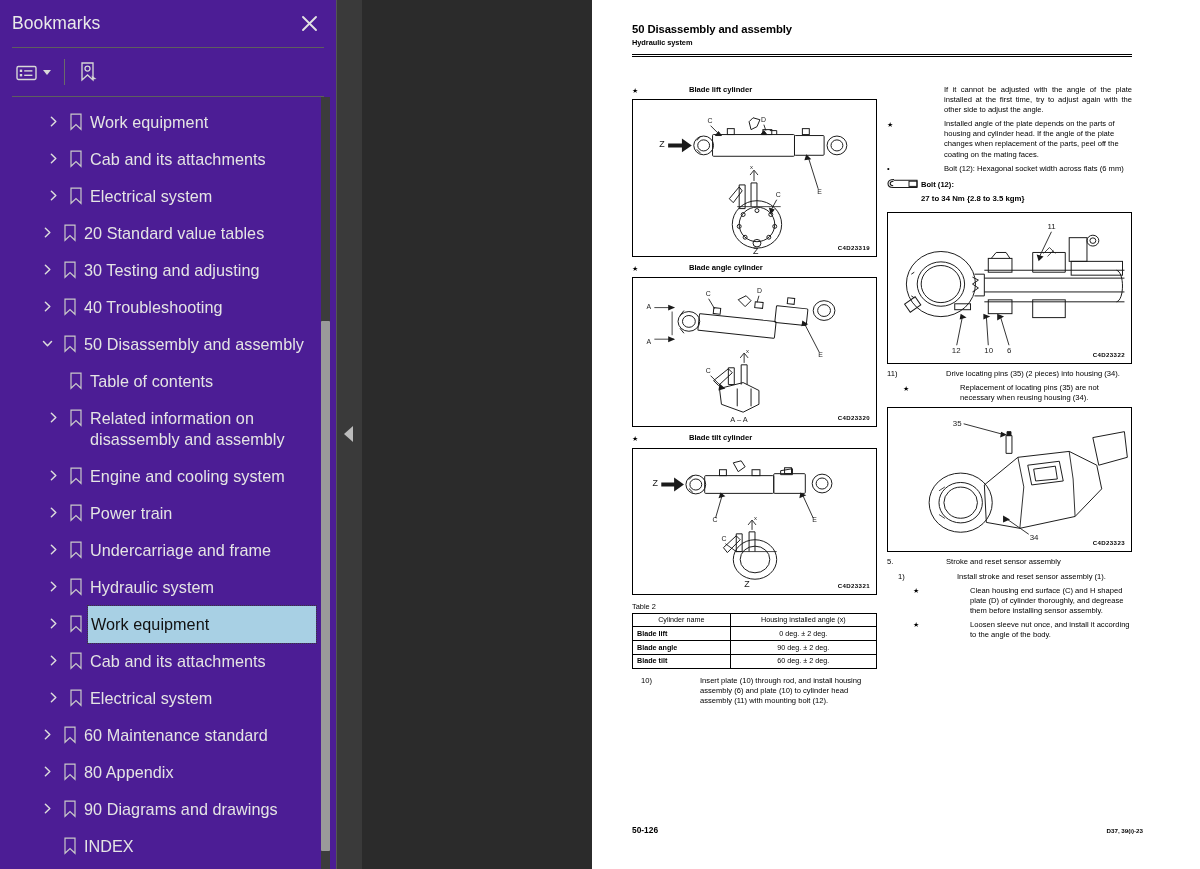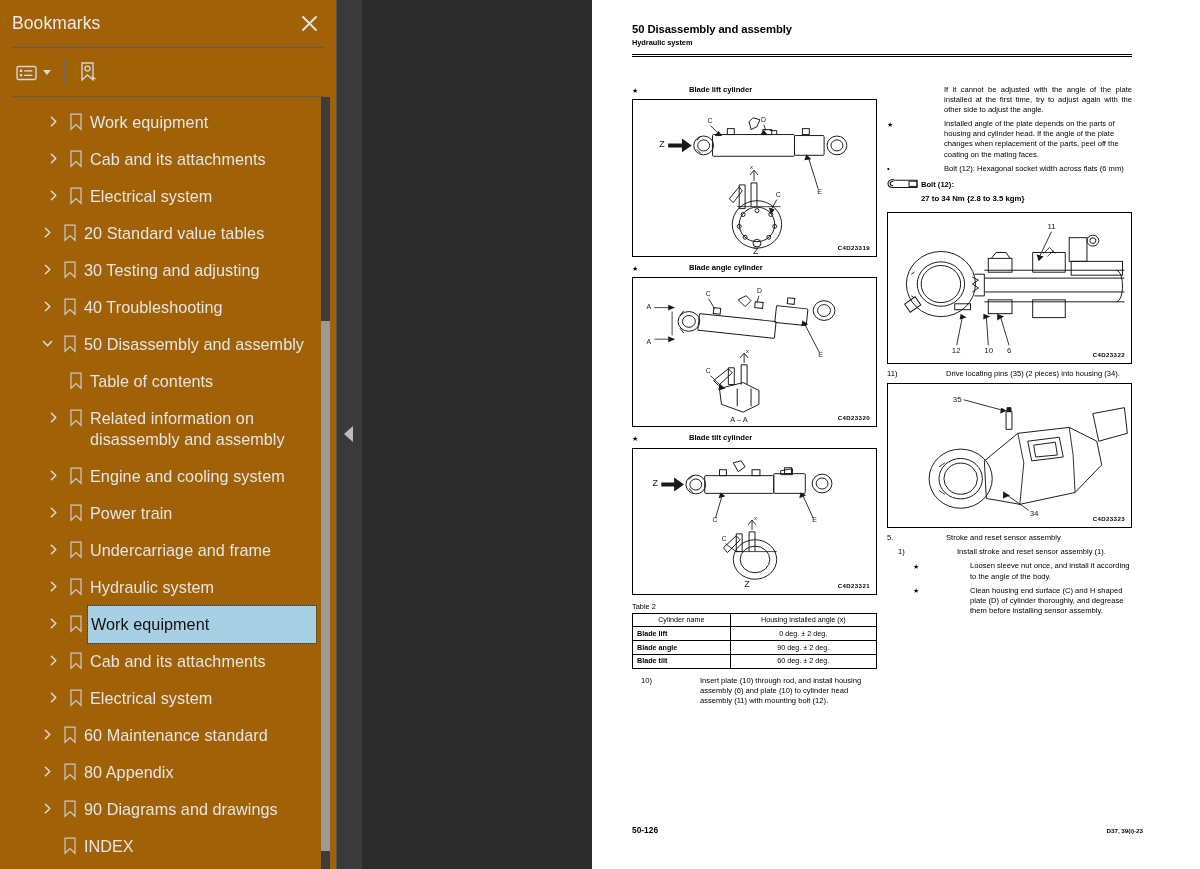--- a/index.html
+++ b/index.html
@@ -8,21 +8,21 @@
     width: 1200px; height: 869px;
     overflow: hidden;
     font-family: "Liberation Sans", sans-serif;
     background: #2b2b2b;
   }
   #app { position: relative; width: 1200px; height: 869px; display: flex; }
 
   
   #sidebar {
     width: 336px; height: 869px;
-    background: #a16207;
+    background: #4c1d95;
     color: #e6e6e6;
     position: relative;
     display: flex; flex-direction: column;
     flex: 0 0 336px;
   }
   #sb-header {
     height: 47px;
     display: flex; align-items: center;
     padding: 0 14px 0 12px;
     position: relative;
@@ -795,20 +795,24 @@
               <rect x="66" y="92" width="16" height="6"></rect>
             </g>
           </svg>
           <div class="figid">C4D23322</div>
         </div>
 
         <div class="star-item" style="margin-top:5px">
           <div class="num-g">11)</div>
           <div class="txt">Drive locating pins (35) (2 pieces) into housing (34).</div>
         </div>
+        <div class="star-item" style="margin-left:16px">
+          <div class="star-g">★</div>
+          <div class="txt">Replacement of locating pins (35) are not necessary when reusing housing (34).</div>
+        </div>
 
         <div class="figbox" style="height:145px; margin-top:4px">
           <svg class="fig-svg" viewBox="0 0 243 145">
             <g stroke="#1a1a1a" fill="none" stroke-width="1">
               <ellipse cx="72" cy="96" rx="32" ry="30"></ellipse>
               <ellipse cx="72" cy="96" rx="22" ry="20.5"></ellipse>
               <ellipse cx="72" cy="96" rx="17" ry="15.8"></ellipse>
               <path d="M96 78 L130 50 L182 44 L210 58 L215 82 L188 110 L132 122 L98 116 Z"></path>
               <path d="M130 50 L136 80 L132 122" stroke-width=".9"></path>
               <path d="M182 44 L186 72 L188 110" stroke-width=".9"></path>
@@ -832,25 +836,25 @@
         <div class="star-item" style="margin-top:5px">
           <div class="num-g">5.</div>
           <div class="txt">Stroke and reset sensor assembly</div>
         </div>
         <div class="star-item" style="margin-left:11px">
           <div class="num-g">1)</div>
           <div class="txt">Install stroke and reset sensor assembly (1).</div>
         </div>
         <div class="star-item" style="margin-left:26px; margin-top:3px">
           <div class="star-g">★</div>
-          <div class="txt">Loosen sleeve nut once, and install it according to the angle of the body.</div>
+          <div class="txt">Clean housing end surface (C) and H shaped plate (D) of cylinder thoroughly, and degrease them before installing sensor assembly.</div>
         </div>
         <div class="star-item" style="margin-left:26px; margin-top:3px">
           <div class="star-g">★</div>
-          <div class="txt">Clean housing end surface (C) and H shaped plate (D) of cylinder thoroughly, and degrease them before installing sensor assembly.</div>
+          <div class="txt">Loosen sleeve nut once, and install it according to the angle of the body.</div>
         </div>
       </div>
 
       <div id="pg-foot-l">50-126</div>
       <div id="pg-foot-r">D37, 39(i)-23</div>
     </div>
   </div>
 </div>
 
 </body></html>

